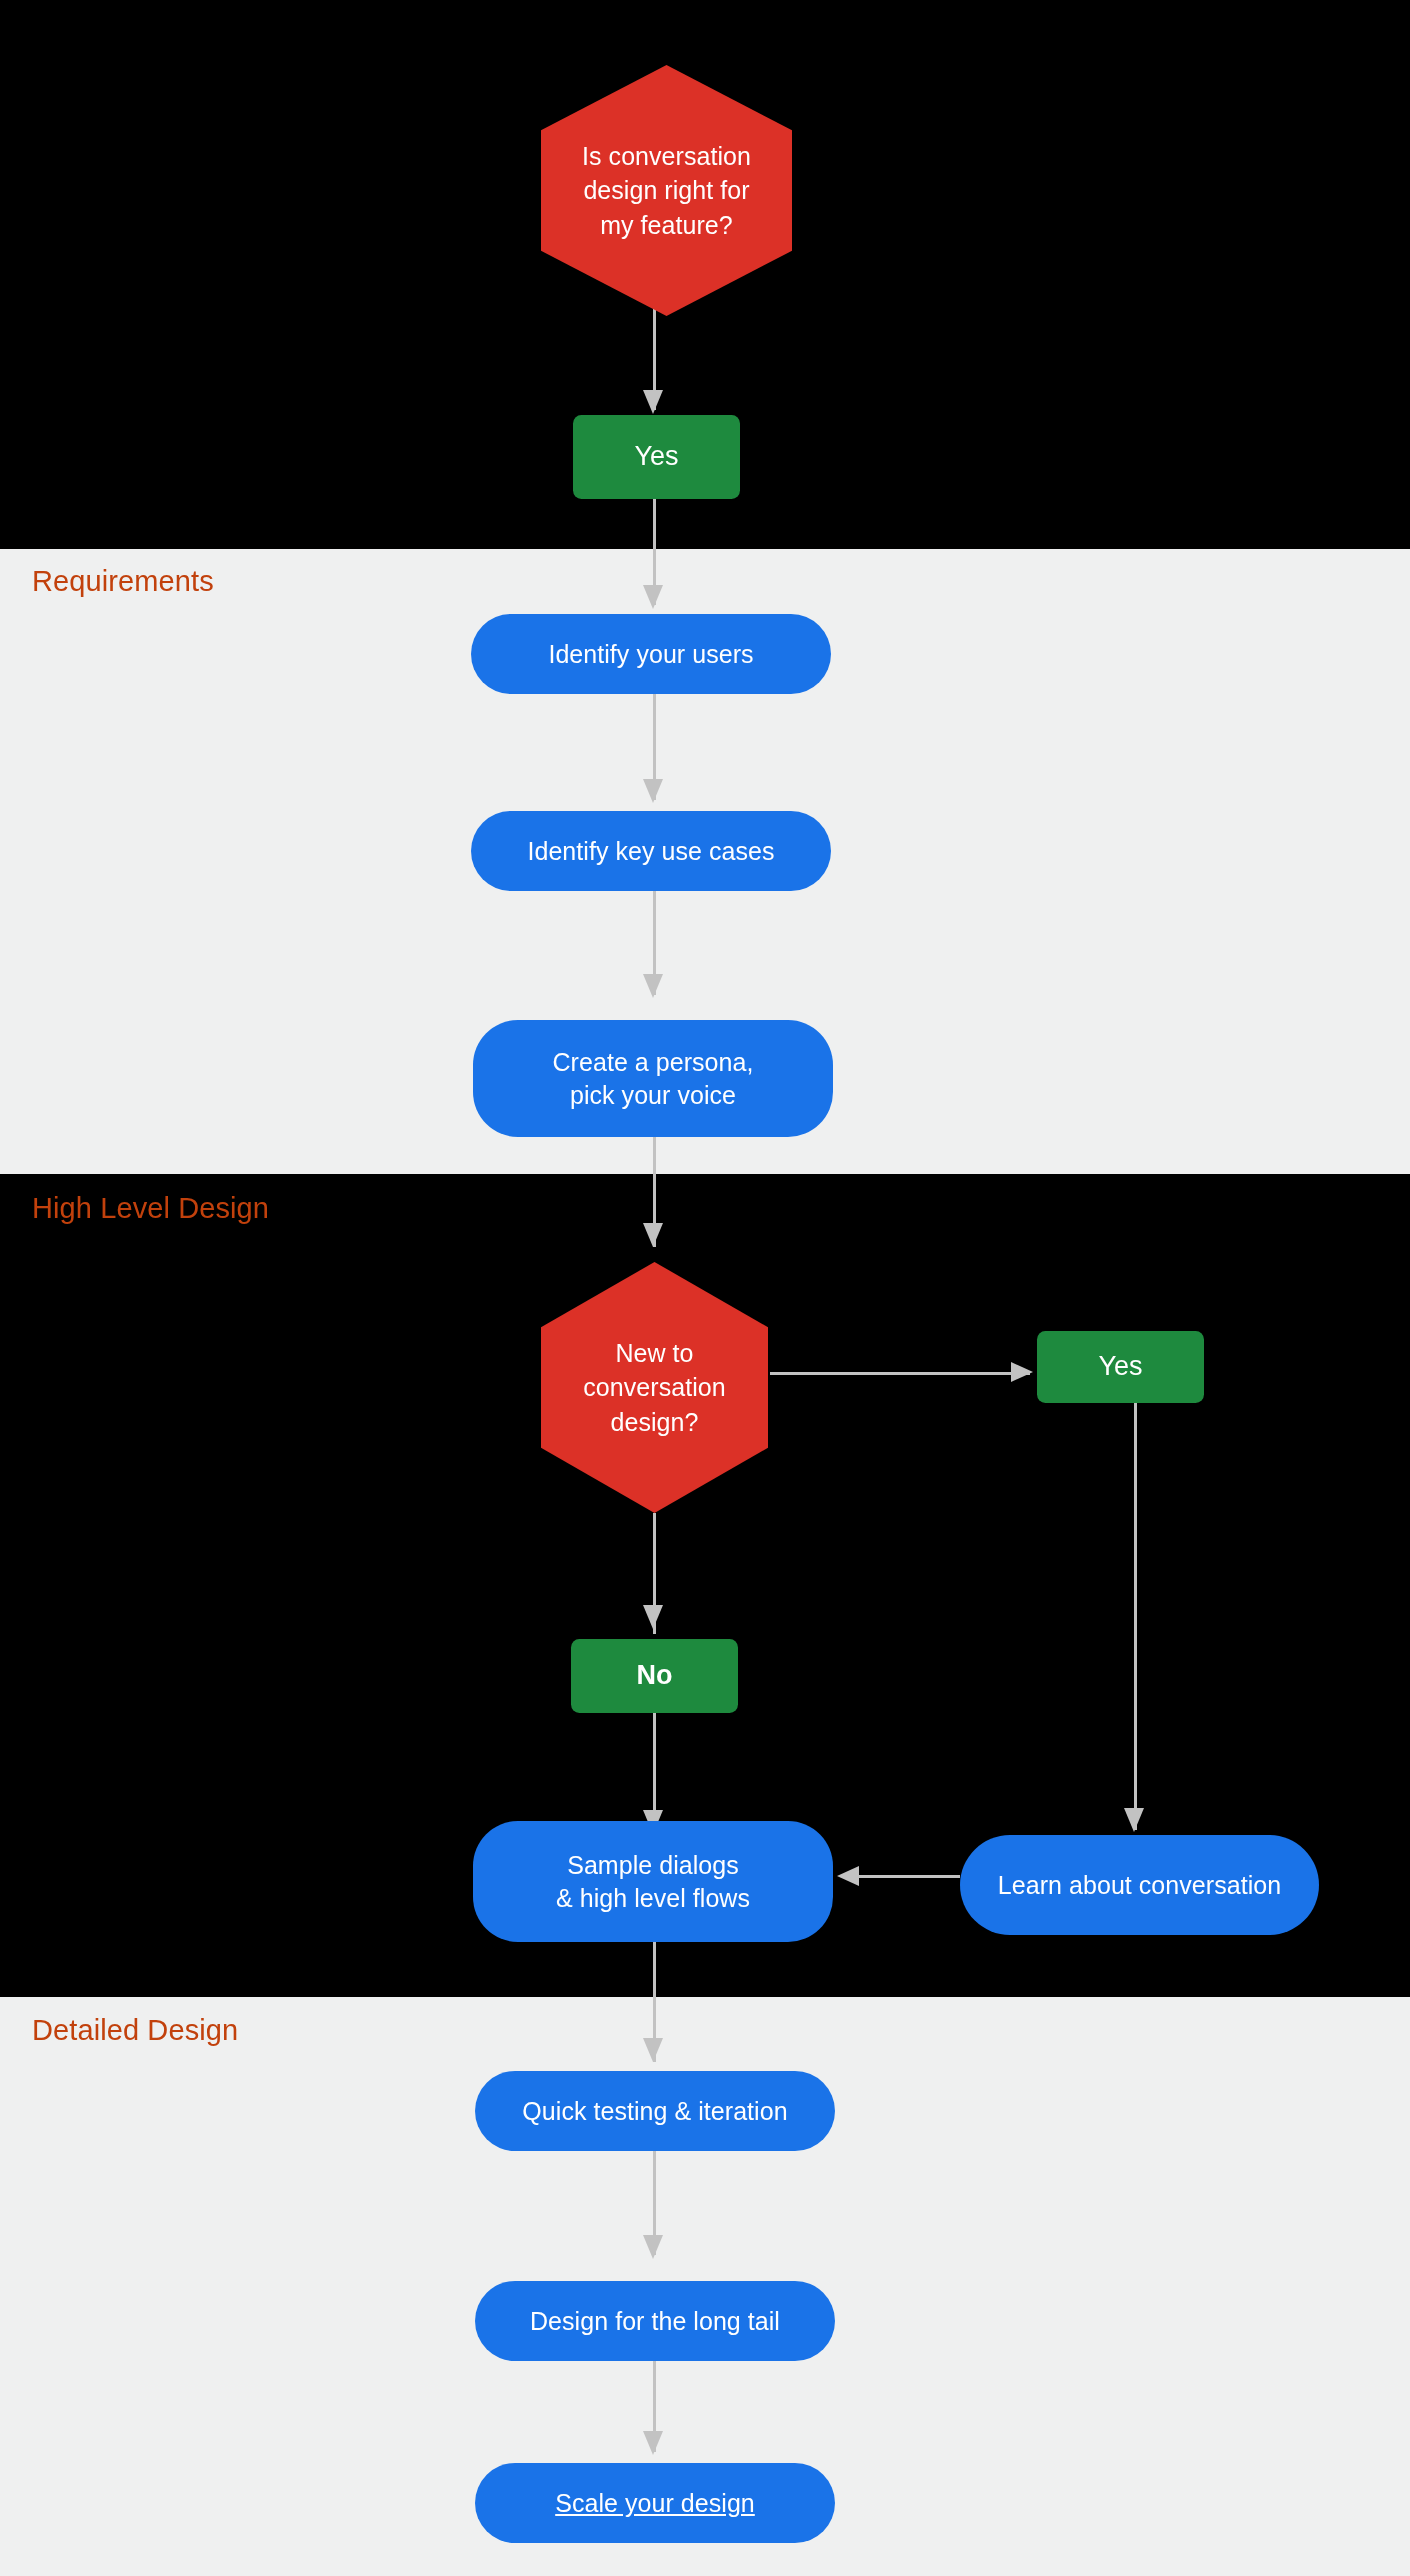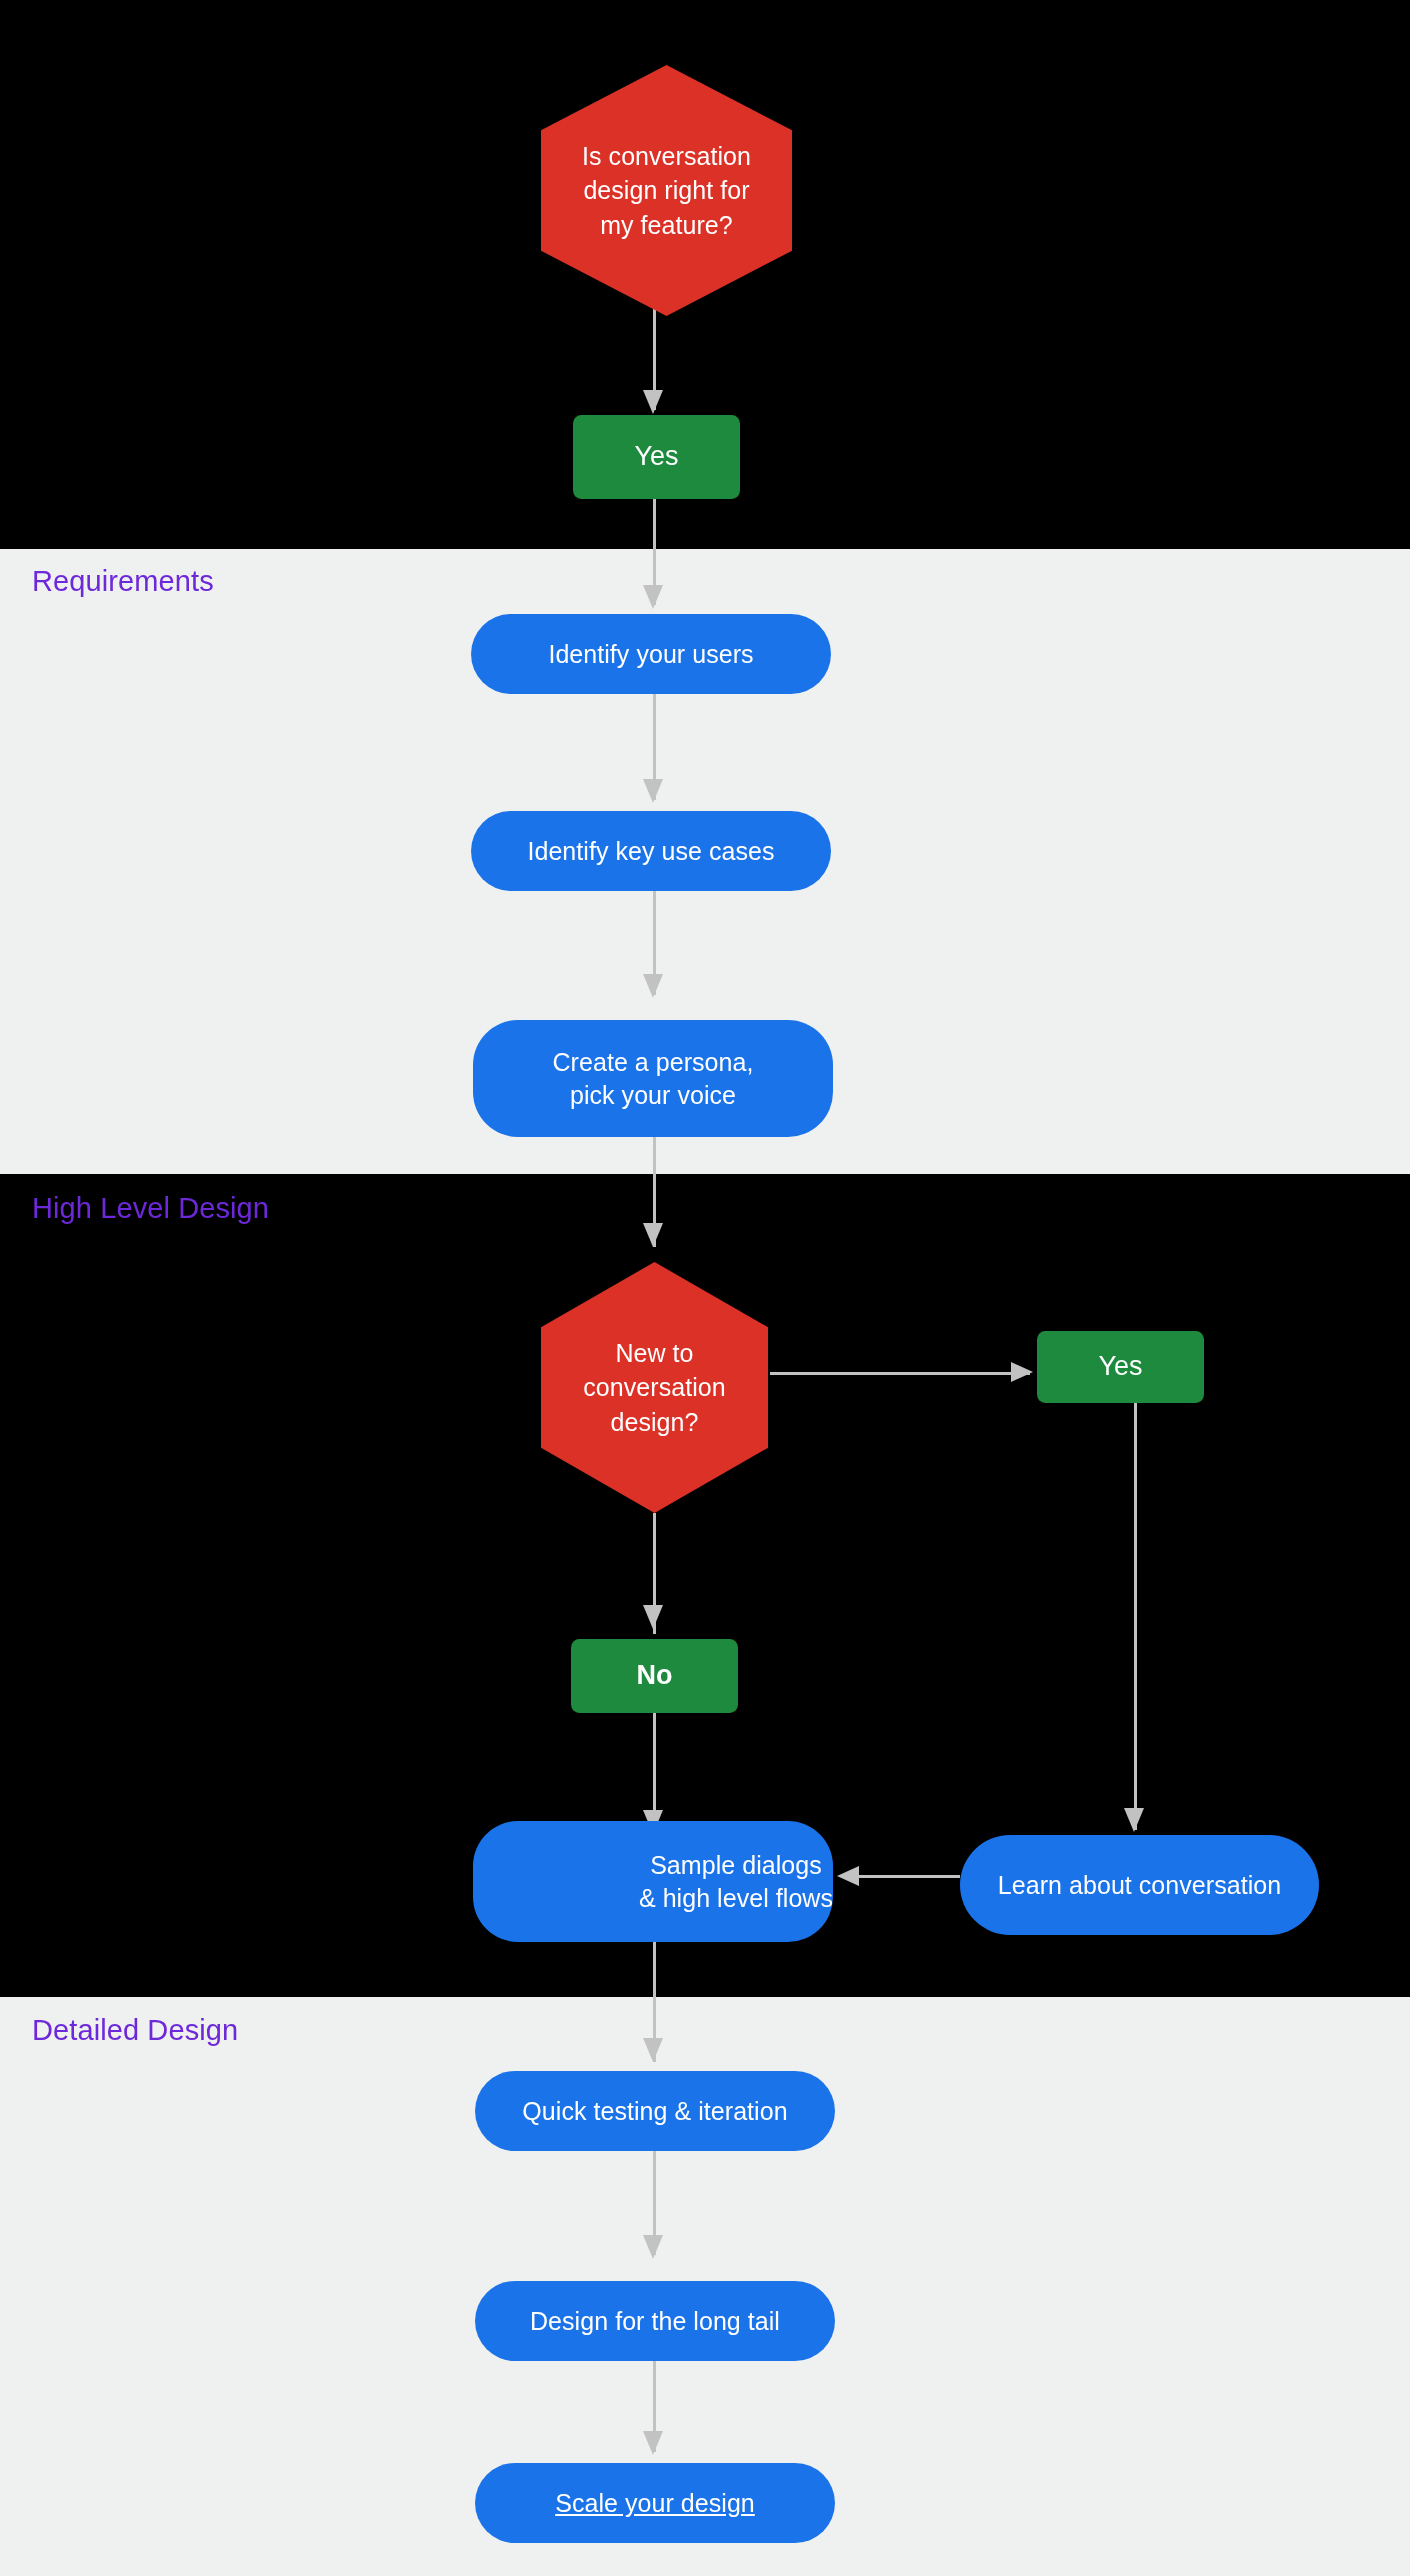--- a/index.html
+++ b/index.html
@@ -25,21 +25,21 @@
   }
   .band.dark  { background: #000000; }
   .band.light { background: #eff0f0; }
 
   .band-label {
     position: absolute;
     left: 32px;
     font-size: 29px;
     font-weight: 400;
     letter-spacing: 0.1px;
-    color: #6d28d9;
+    color: #c2410c;
     white-space: nowrap;
   }
 
   
   .node {
     position: absolute;
     display: flex;
     align-items: center;
     justify-content: center;
     text-align: center;
@@ -207,21 +207,21 @@
         <span>conversation</span><br>
         <span>design?</span>
       </span>
     </div>
   </div>
 
   <div class="node green" style="left:1037px; top:1331px; width:167px; height:72px;">Yes</div>
 
   <div class="node green" style="left:571px; top:1639px; width:167px; height:74px;font-weight:bold;">No</div>
 
-  <div class="node blue two-line" style="left:473px; top:1821px; width:360px; height:121px;justify-content:flex-end;">
+  <div class="node blue two-line" style="left:473px; top:1821px; width:360px; height:121px;">
     <span>
       <span>Sample dialogs</span><br>
       <span>&amp; high level flows</span>
     </span>
   </div>
 
   <div class="node blue pill" style="left:960px; top:1835px; width:359px; height:100px;text-align:right;">Learn about conversation</div>
 
   <div class="node blue pill" style="left:475px; top:2071px; width:360px; height:80px;">Quick testing &amp; iteration</div>
 

